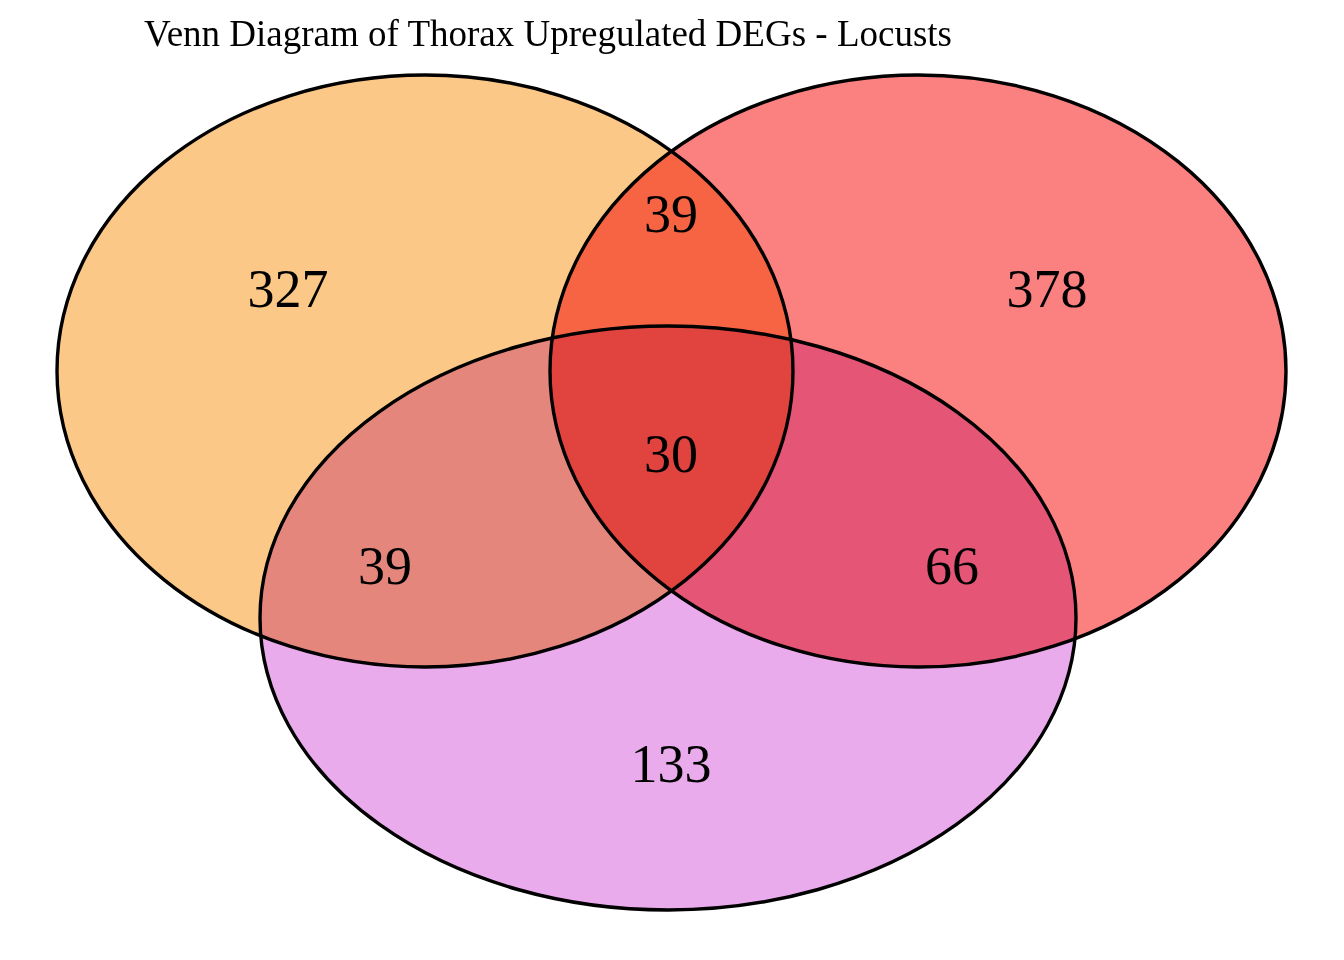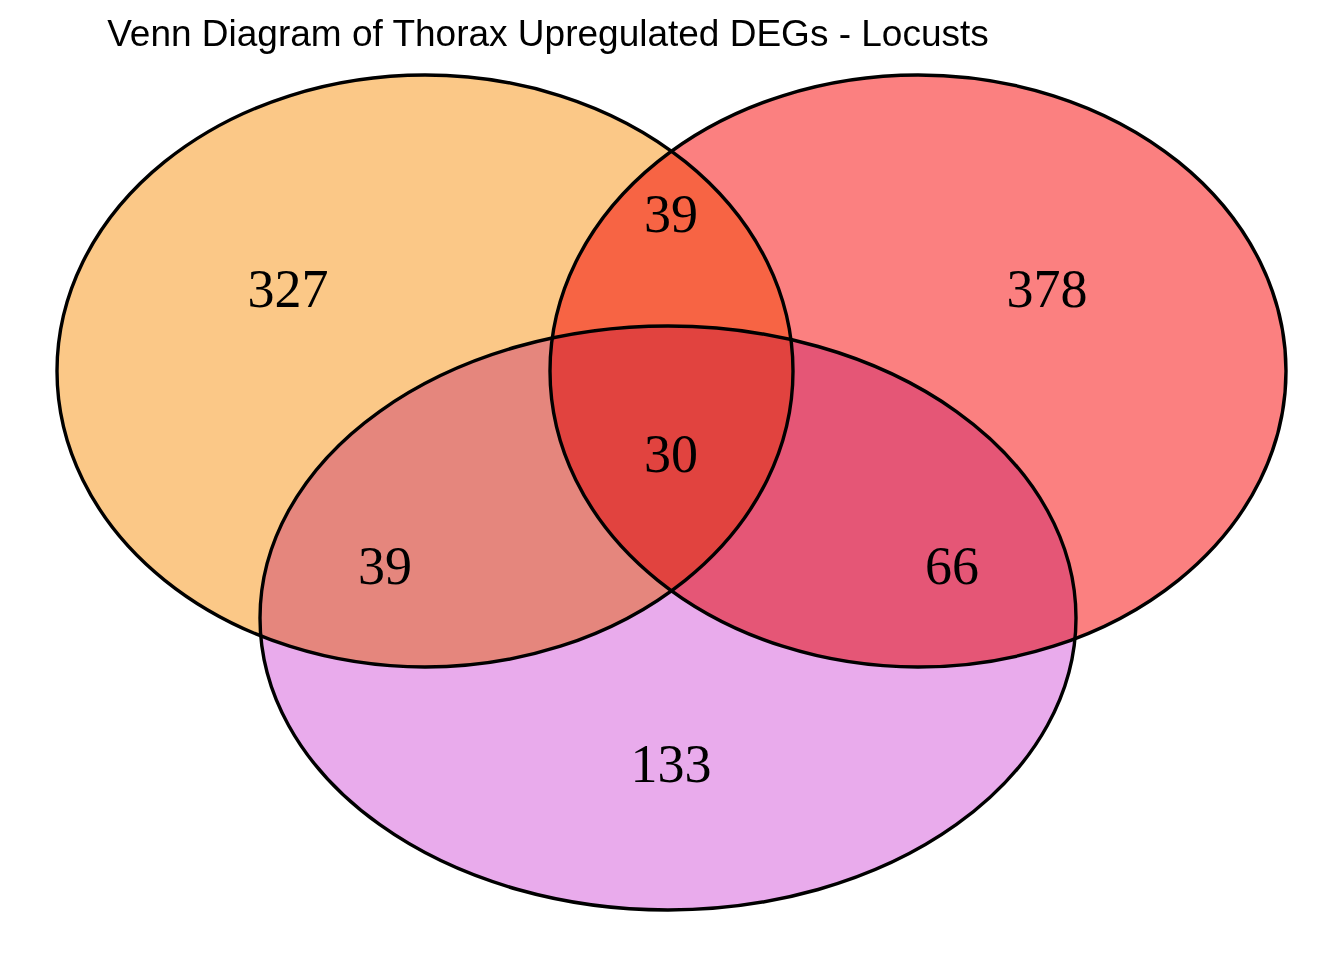--- a/index.html
+++ b/index.html
@@ -19,21 +19,21 @@
     width: 1344px;
     height: 960px;
     background: #ffffff;
   }
   #figure-title {
     position: absolute;
     top: 12px;
     left: 0;
     width: 1096px;
     text-align: center;
-    font-family: Liberation Sans, sans-serif;
+    font-family: Liberation Serif, serif;
     font-size: 37px;
     font-weight: 400;
     color: #000000;
     letter-spacing: 0px;
     line-height: 44px;
     white-space: nowrap;
   }
   #venn-svg {
     position: absolute;
     top: 0;

